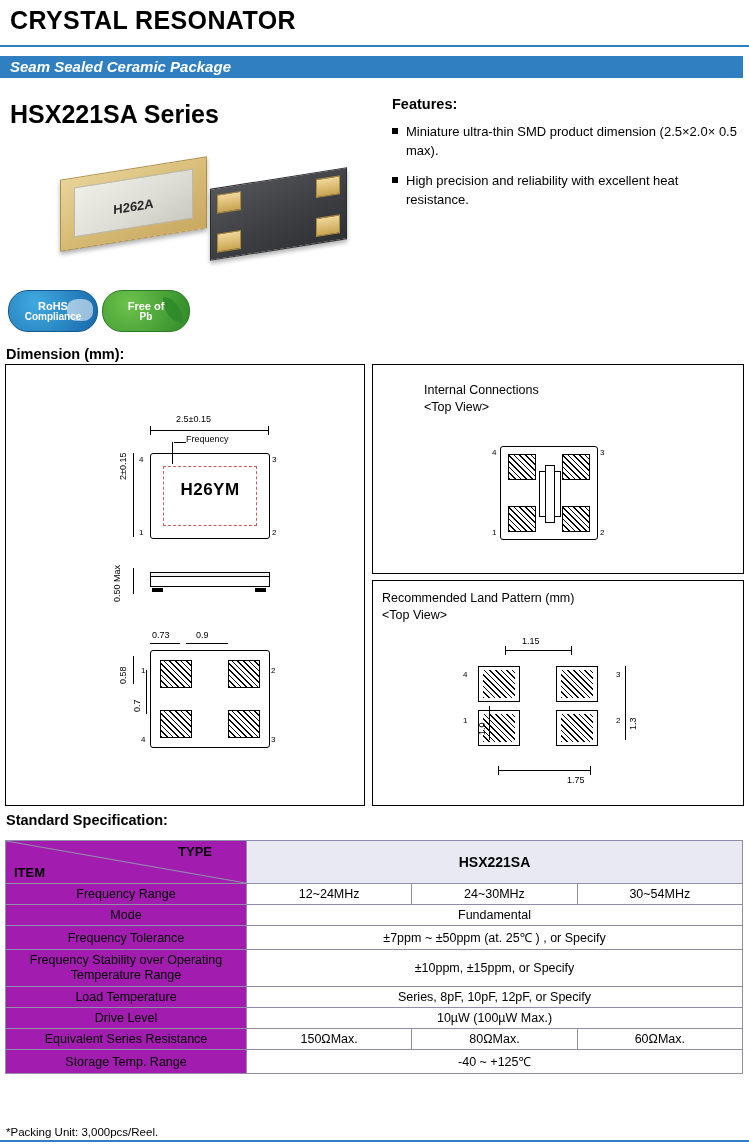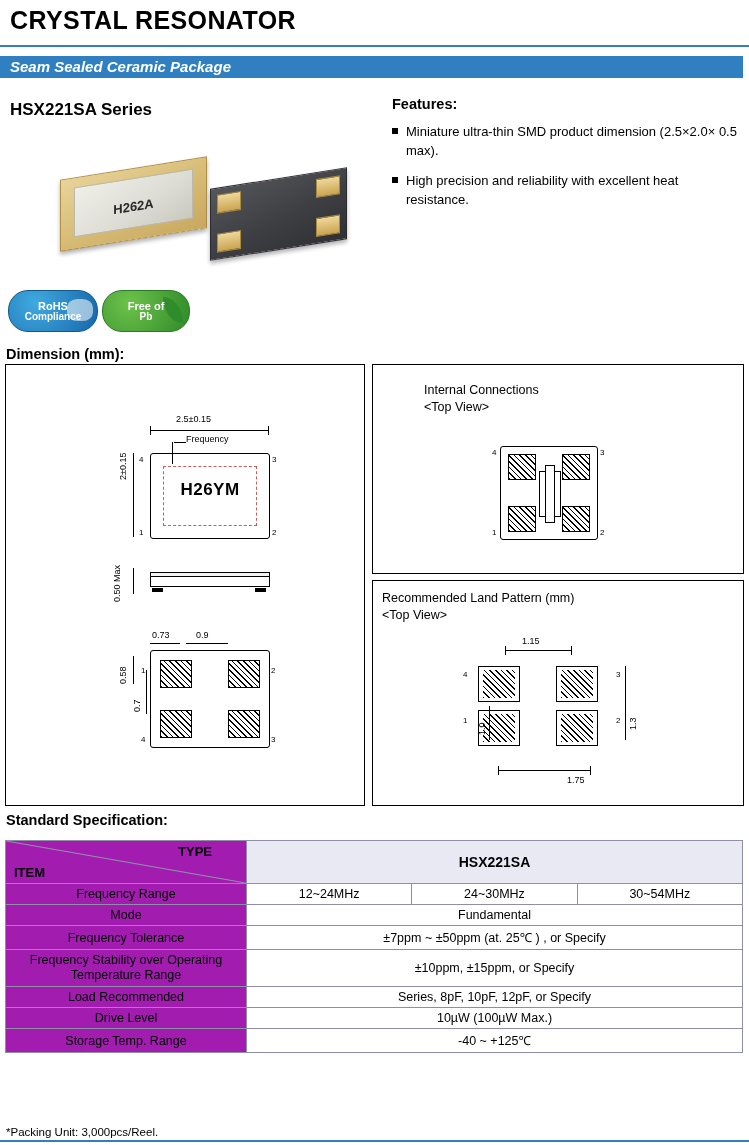--- a/index.html
+++ b/index.html
@@ -28,21 +28,21 @@
   .subbar .sub-text{
     position:absolute;left:10px;top:2px;
     color:#fff;font-size:15px;font-weight:bold;font-style:italic;
   }
   .subbar-white-notch{
     position:absolute;right:0;top:0;width:6px;height:22px;background:#fff;
   }
 
   .series{
     position:absolute;left:10px;top:100px;
-    font-size:17px;font-weight:bold;
+    font-size:25px;font-weight:bold;
   }
 
   
   .photo-area{position:absolute;left:30px;top:150px;width:330px;height:130px;}
   .chip-gold{
     position:absolute;left:30px;top:18px;width:145px;height:70px;
     background:linear-gradient(160deg,#e8d39a 0%, #d9bf79 45%, #c9a85f 100%);
     transform:skewY(-9deg);
     border:1px solid #b08e44;
     box-shadow:0 3px 4px rgba(0,0,0,.30);
@@ -367,26 +367,32 @@
       </tr>
       <tr>
         <td class="item">Frequency Tolerance</td>
         <td colspan="3">±7ppm ~ ±50ppm (at. 25℃ ) , or Specify</td>
       </tr>
       <tr>
         <td class="item" style="line-height:15px;text-align:center;">Frequency Stability over Operating Temperature Range</td>
         <td colspan="3">±10ppm, ±15ppm, or Specify</td>
       </tr>
       <tr>
-        <td class="item">Load Recommended</td>
+        <td class="item">Load Temperature</td>
         <td colspan="3">Series, 8pF, 10pF, 12pF, or Specify</td>
       </tr>
       <tr>
         <td class="item">Drive Level</td>
         <td colspan="3">10µW (100µW Max.)</td>
+      </tr>
+      <tr>
+        <td class="item">Equivalent Series Resistance</td>
+        <td>150ΩMax.</td>
+        <td>80ΩMax.</td>
+        <td>60ΩMax.</td>
       </tr>
       <tr>
         <td class="item">Storage Temp. Range</td>
         <td colspan="3">-40 ~ +125℃</td>
       </tr>
     </tbody>
   </table>
 
   <div class="foot-note">*Packing Unit: 3,000pcs/Reel.</div>
   <div class="bottom-rule"></div>

